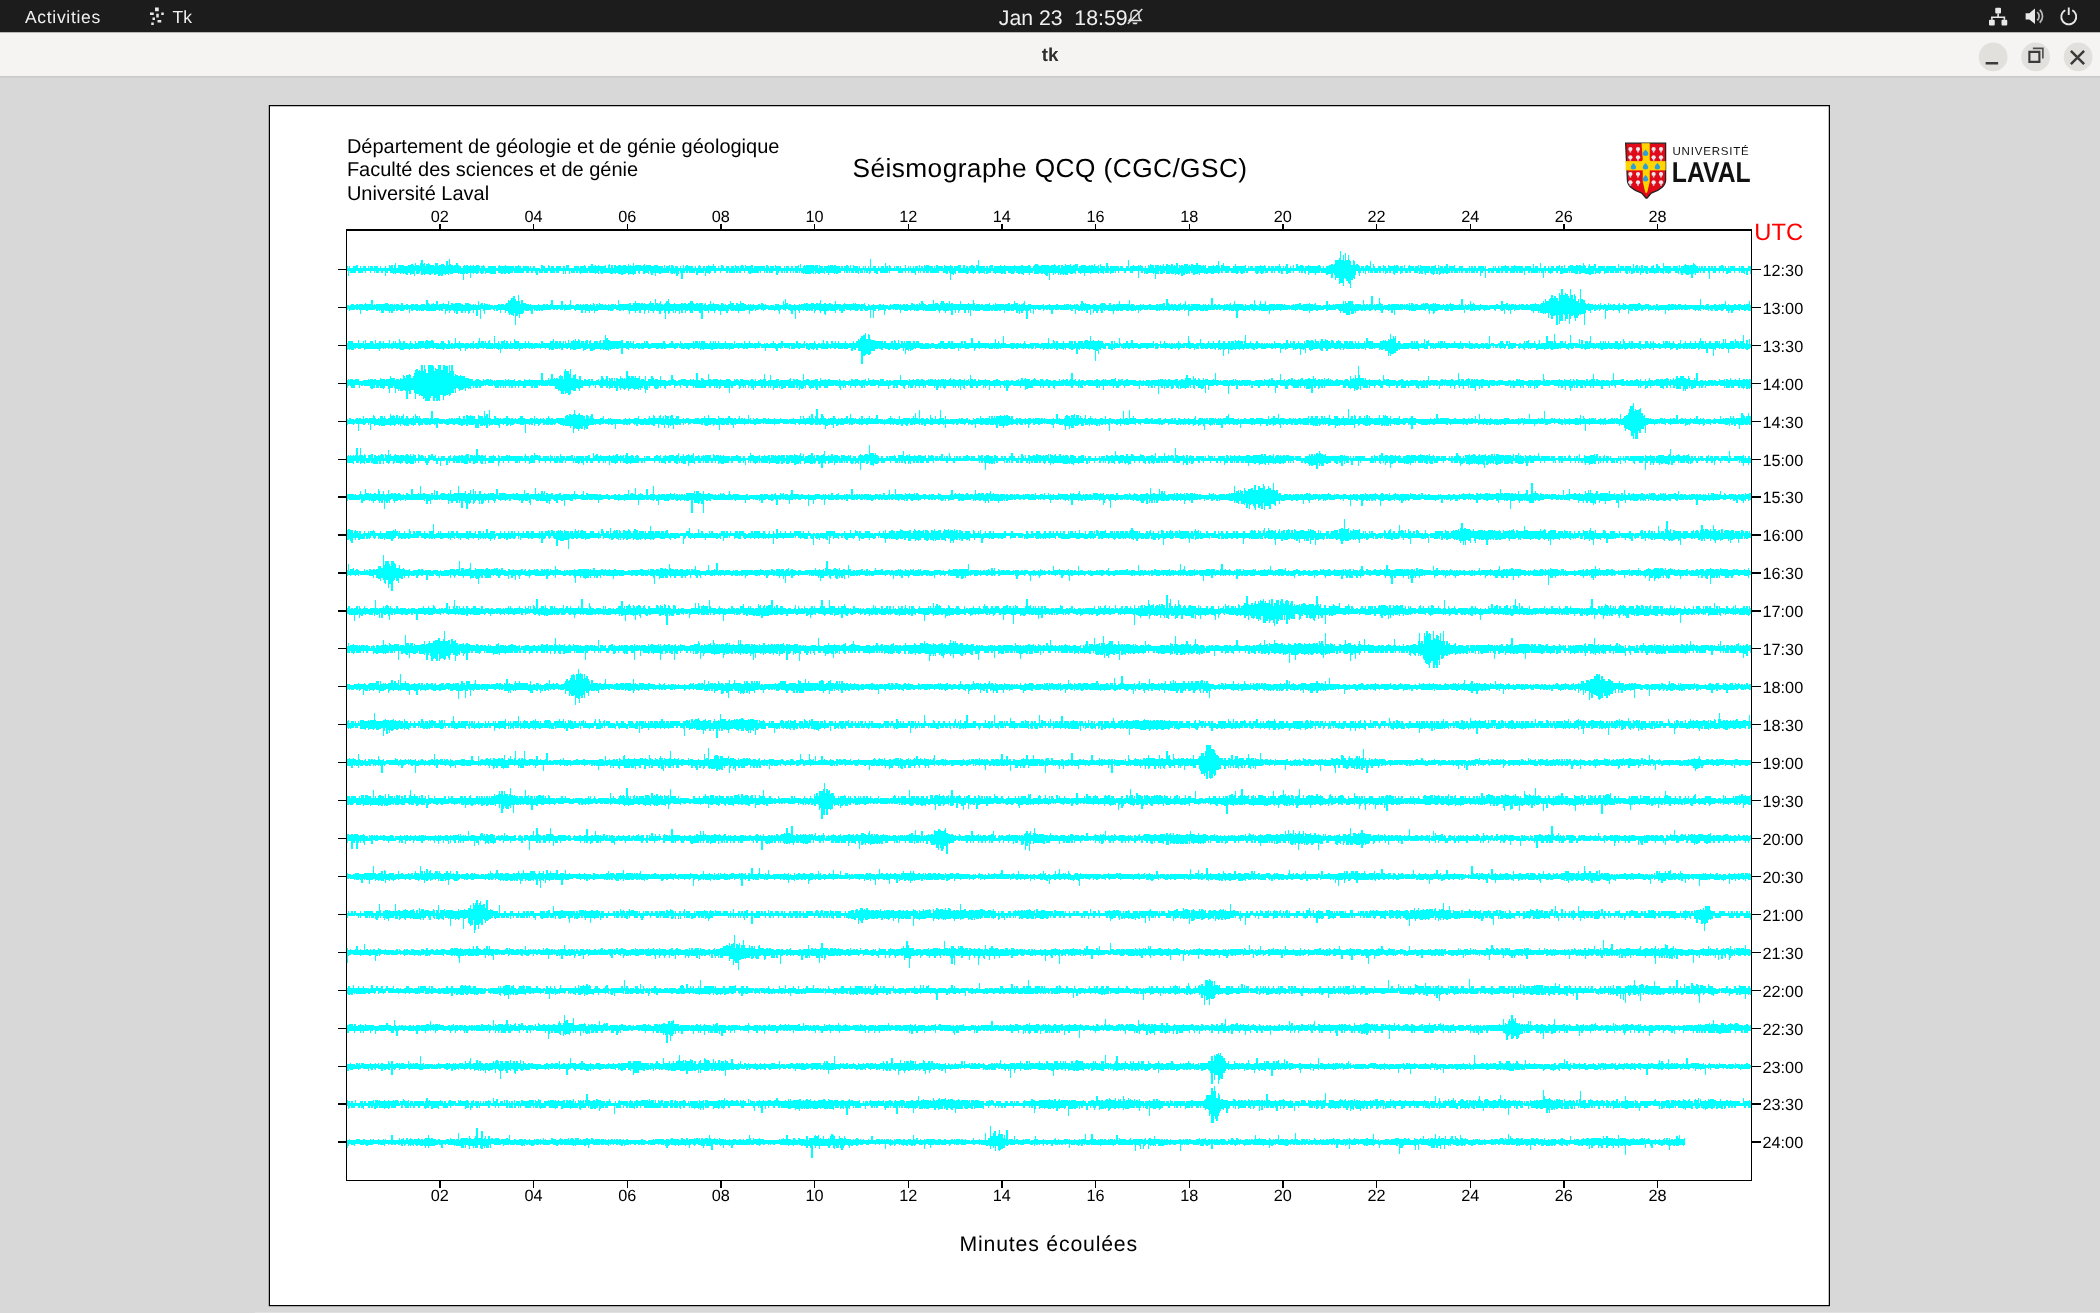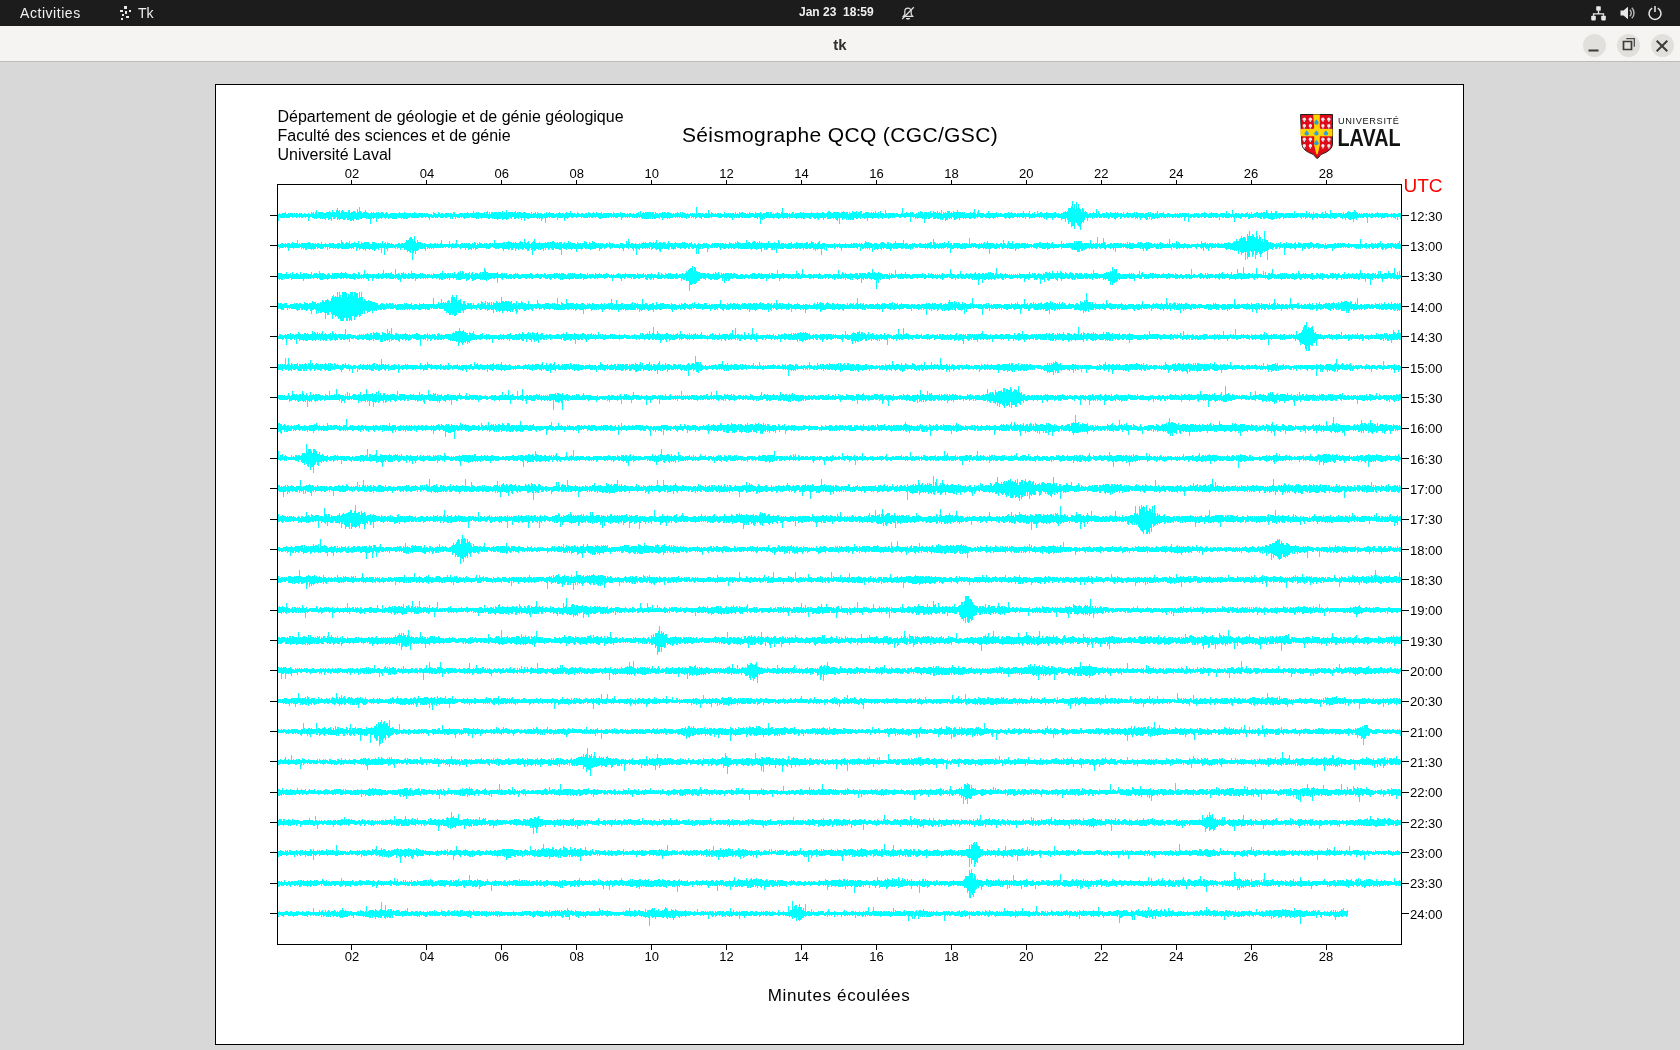--- a/index.html
+++ b/index.html
@@ -15,21 +15,21 @@
         <rect x="7" y="1" width="3" height="3"></rect>
         <rect x="3" y="5" width="3" height="2"></rect>
         <rect x="8" y="6" width="2" height="3"></rect>
         <rect x="12" y="5" width="2" height="2"></rect>
         <rect x="5" y="9" width="2" height="2"></rect>
         <rect x="9" y="11" width="3" height="2"></rect>
         <rect x="4" y="13" width="2" height="2"></rect>
       </g>
     </svg>
 <span style="position:absolute;left:138px;top:5px;">Tk</span>
-<span style="position:absolute;left:799px;top:5px;font-weight:bold;font-size:12px;">Jan&nbsp;23&nbsp;&nbsp;18:59</span>
+<span style="position:absolute;left:799px;top:5px;font-weight:normal;font-size:17px;">Jan&nbsp;23&nbsp;&nbsp;18:59</span>
 <svg width="18" height="18" viewBox="0 0 18 18" style="position:absolute;left:899px;top:4px">
 <g stroke="#e2e2e2" stroke-width="1.2" fill="none">
 <path d="M4.3 12.4 h9.4 l-1.5 -2 v-3 a3.2 3.2 0 0 0 -6.4 0 v3 z"></path>
 <path d="M6.8 13.9 h4.4 l-0.9 1.5 h-2.6 z" fill="#e2e2e2" stroke="none"></path>
 <path d="M3.2 15 L14.8 3.2" stroke-width="1.25"></path>
 </g>
     </svg>
 <svg width="17" height="17" viewBox="0 0 17 17" style="position:absolute;left:1590px;top:5px">
 <g fill="#e8e8e8">
         <rect x="6.2" y="1.2" width="4.6" height="4.6" rx="0.8"></rect>

